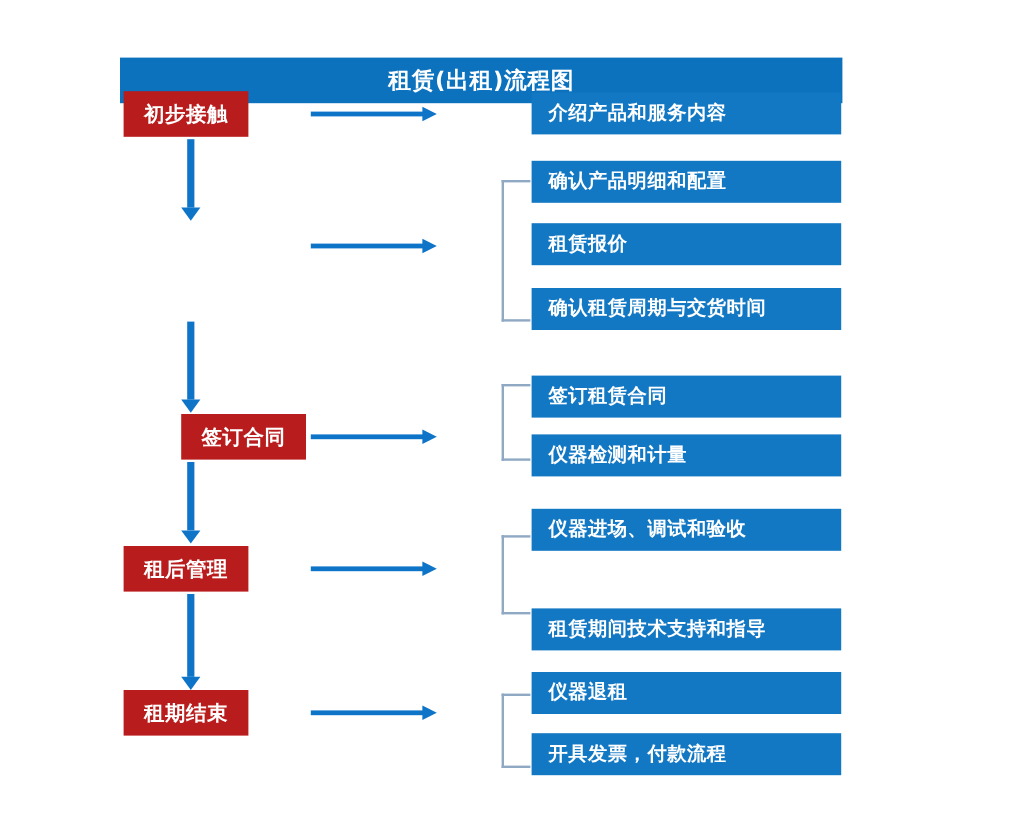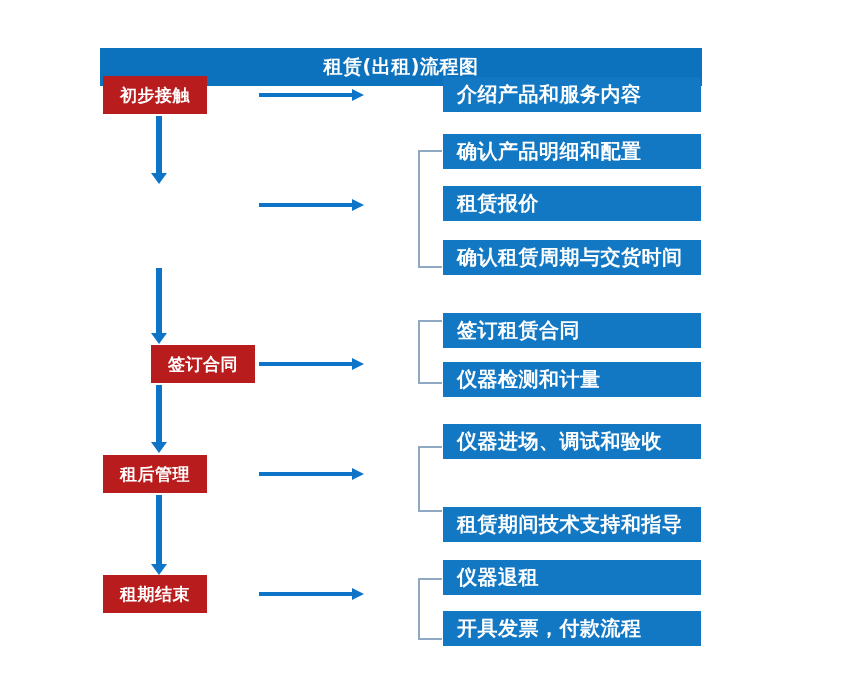--- a/index.html
+++ b/index.html
@@ -58,21 +58,21 @@
   }
 
   
   .detail-box {
     position: absolute;
     left: 443px;
     width: 258px;
     height: 35px;
     background: #1378C3;
     color: #ffffff;
-    font-size: 20px;
+    font-size: 16px;
     font-weight: bold;
     display: flex;
     align-items: center;
     padding-left: 14px;
     box-sizing: border-box;
     letter-spacing: 0.5px;
   }
 
   
   .h-arrow {

